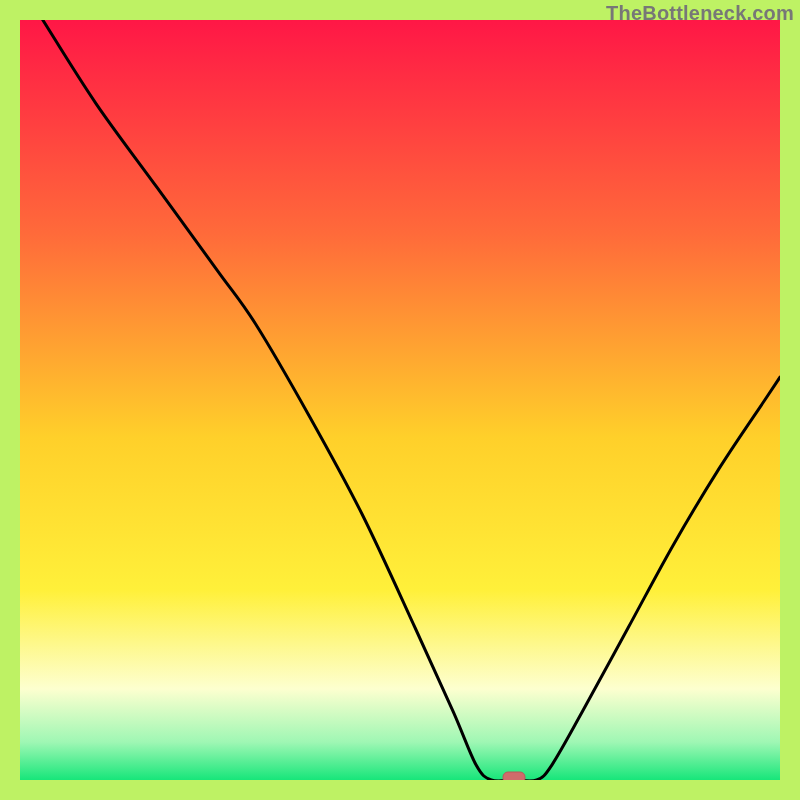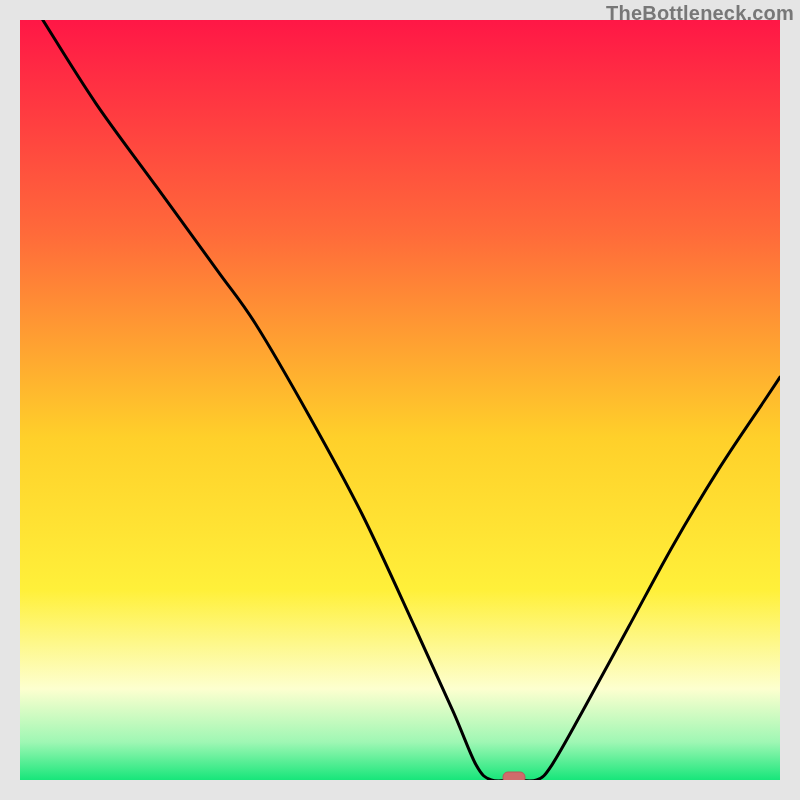--- a/index.html
+++ b/index.html
@@ -8,21 +8,21 @@
     width: 800px;
     height: 800px;
     background: #000;
     overflow: hidden;
     font-family: Arial, Helvetica, sans-serif;
   }
   .stage {
     position: relative;
     width: 800px;
     height: 800px;
-    background: #e5e5e5;
+    background: #bef264;
   }
   .plot {
     position: absolute;
     left: 20px;
     top: 20px;
     width: 760px;
     height: 760px;
   }
   .watermark {
     position: absolute;

